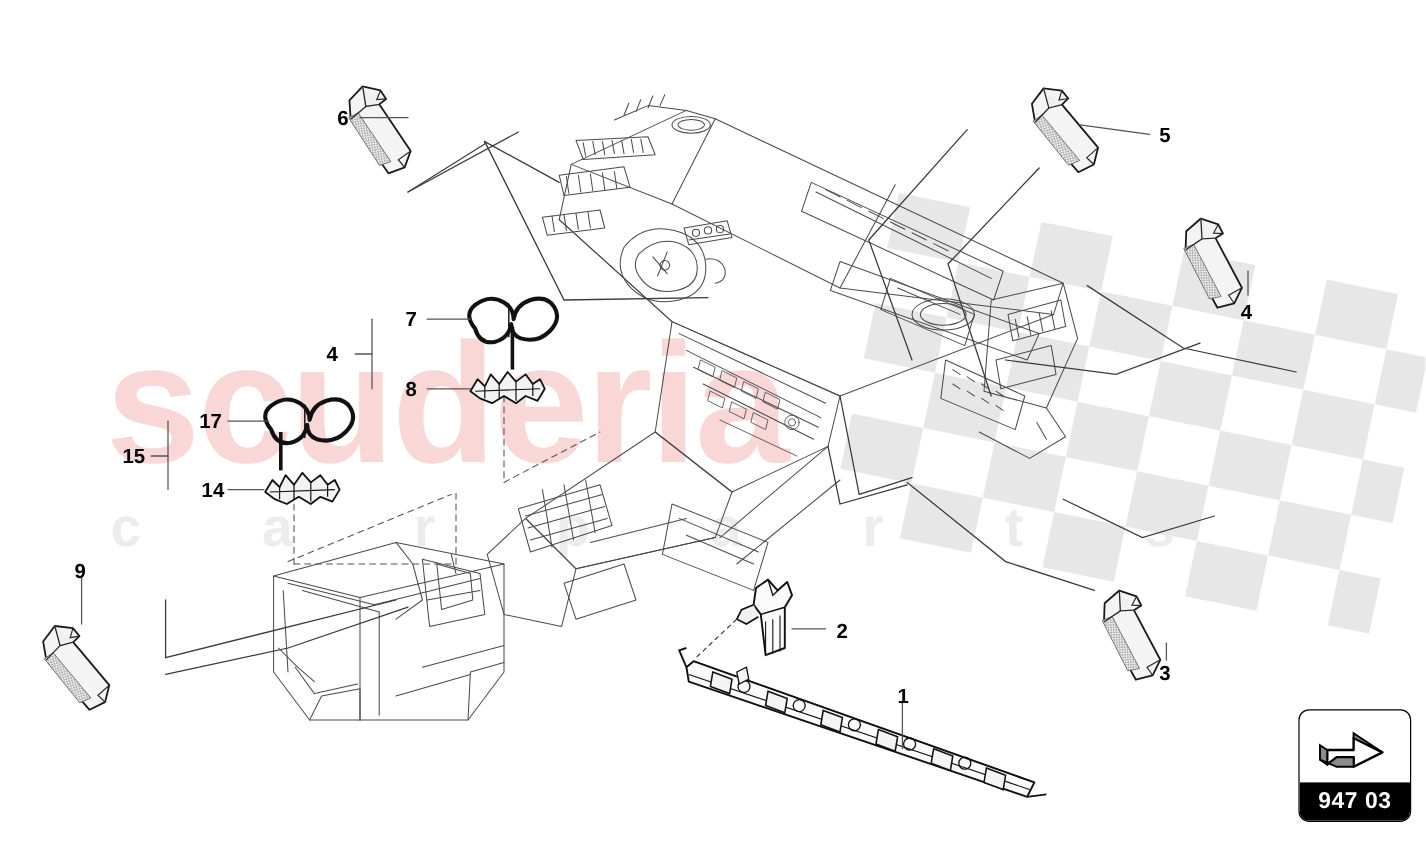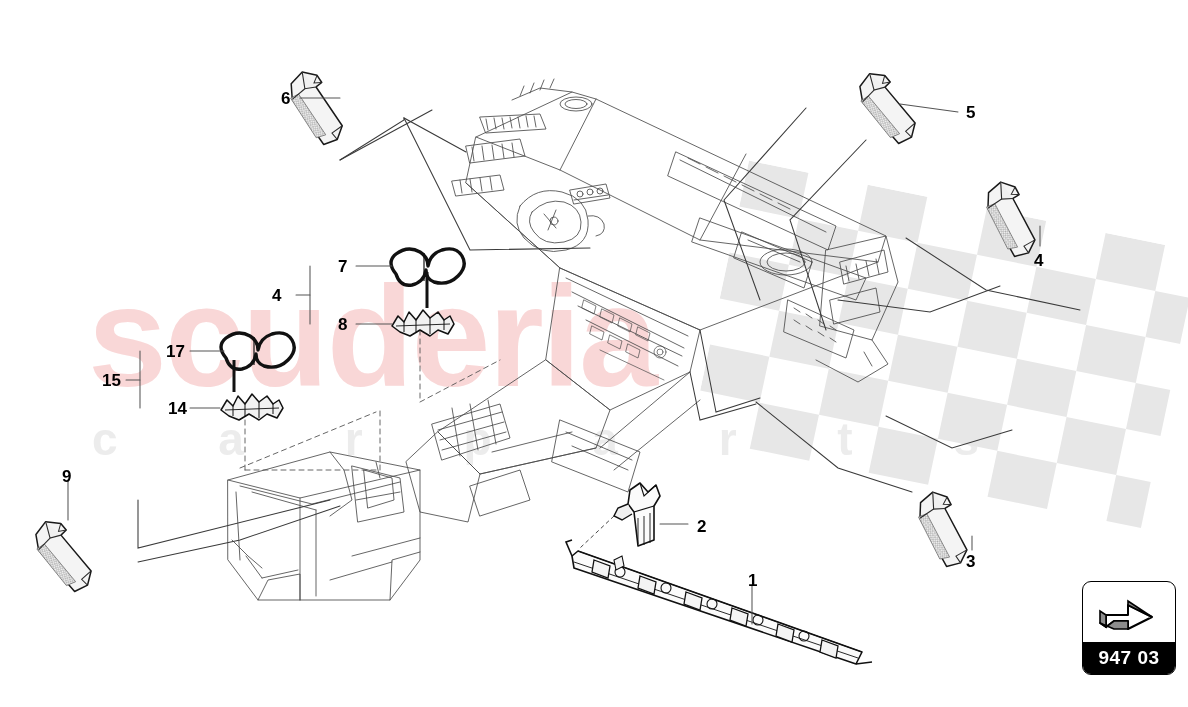--- a/index.html
+++ b/index.html
@@ -6,21 +6,21 @@
   body{width:1188px;height:707px;overflow:hidden;
        font-family:"Liberation Sans","DejaVu Sans",sans-serif;}
   #stage{position:relative;width:1188px;height:707px;background:#ffffff;}
   #stage svg.layer{position:absolute;left:0;top:0;width:1188px;height:707px;}
   .wm-scuderia{position:absolute;left:88px;top:266px;font-size:142px;font-weight:700;
       letter-spacing:-2px;color:#f9d7d7;line-height:1;user-select:none;white-space:nowrap;}
   .wm-carparts{position:absolute;left:92px;top:416px;font-size:46px;font-weight:700;
       letter-spacing:44px;color:#ececec;line-height:1;user-select:none;white-space:nowrap;}
   .callout{position:absolute;font-size:17px;font-weight:700;color:#000;line-height:1;
       white-space:nowrap;}
-  .badge{position:absolute;right:12px;bottom:32px;width:92px;height:92px;
+  .badge{position:absolute;right:12px;bottom:22px;width:92px;height:92px;
       border:1.6px solid #000;border-radius:9px;background:#fff;overflow:hidden;}
   .badge .ico{height:60px;display:flex;align-items:center;justify-content:center;}
   .badge .bar{height:32px;background:#000;color:#fff;font-size:19px;font-weight:700;
       display:flex;align-items:center;justify-content:center;letter-spacing:0.5px;}
 </style>
 </head>
 <body>
 
 <div id="stage">
 

